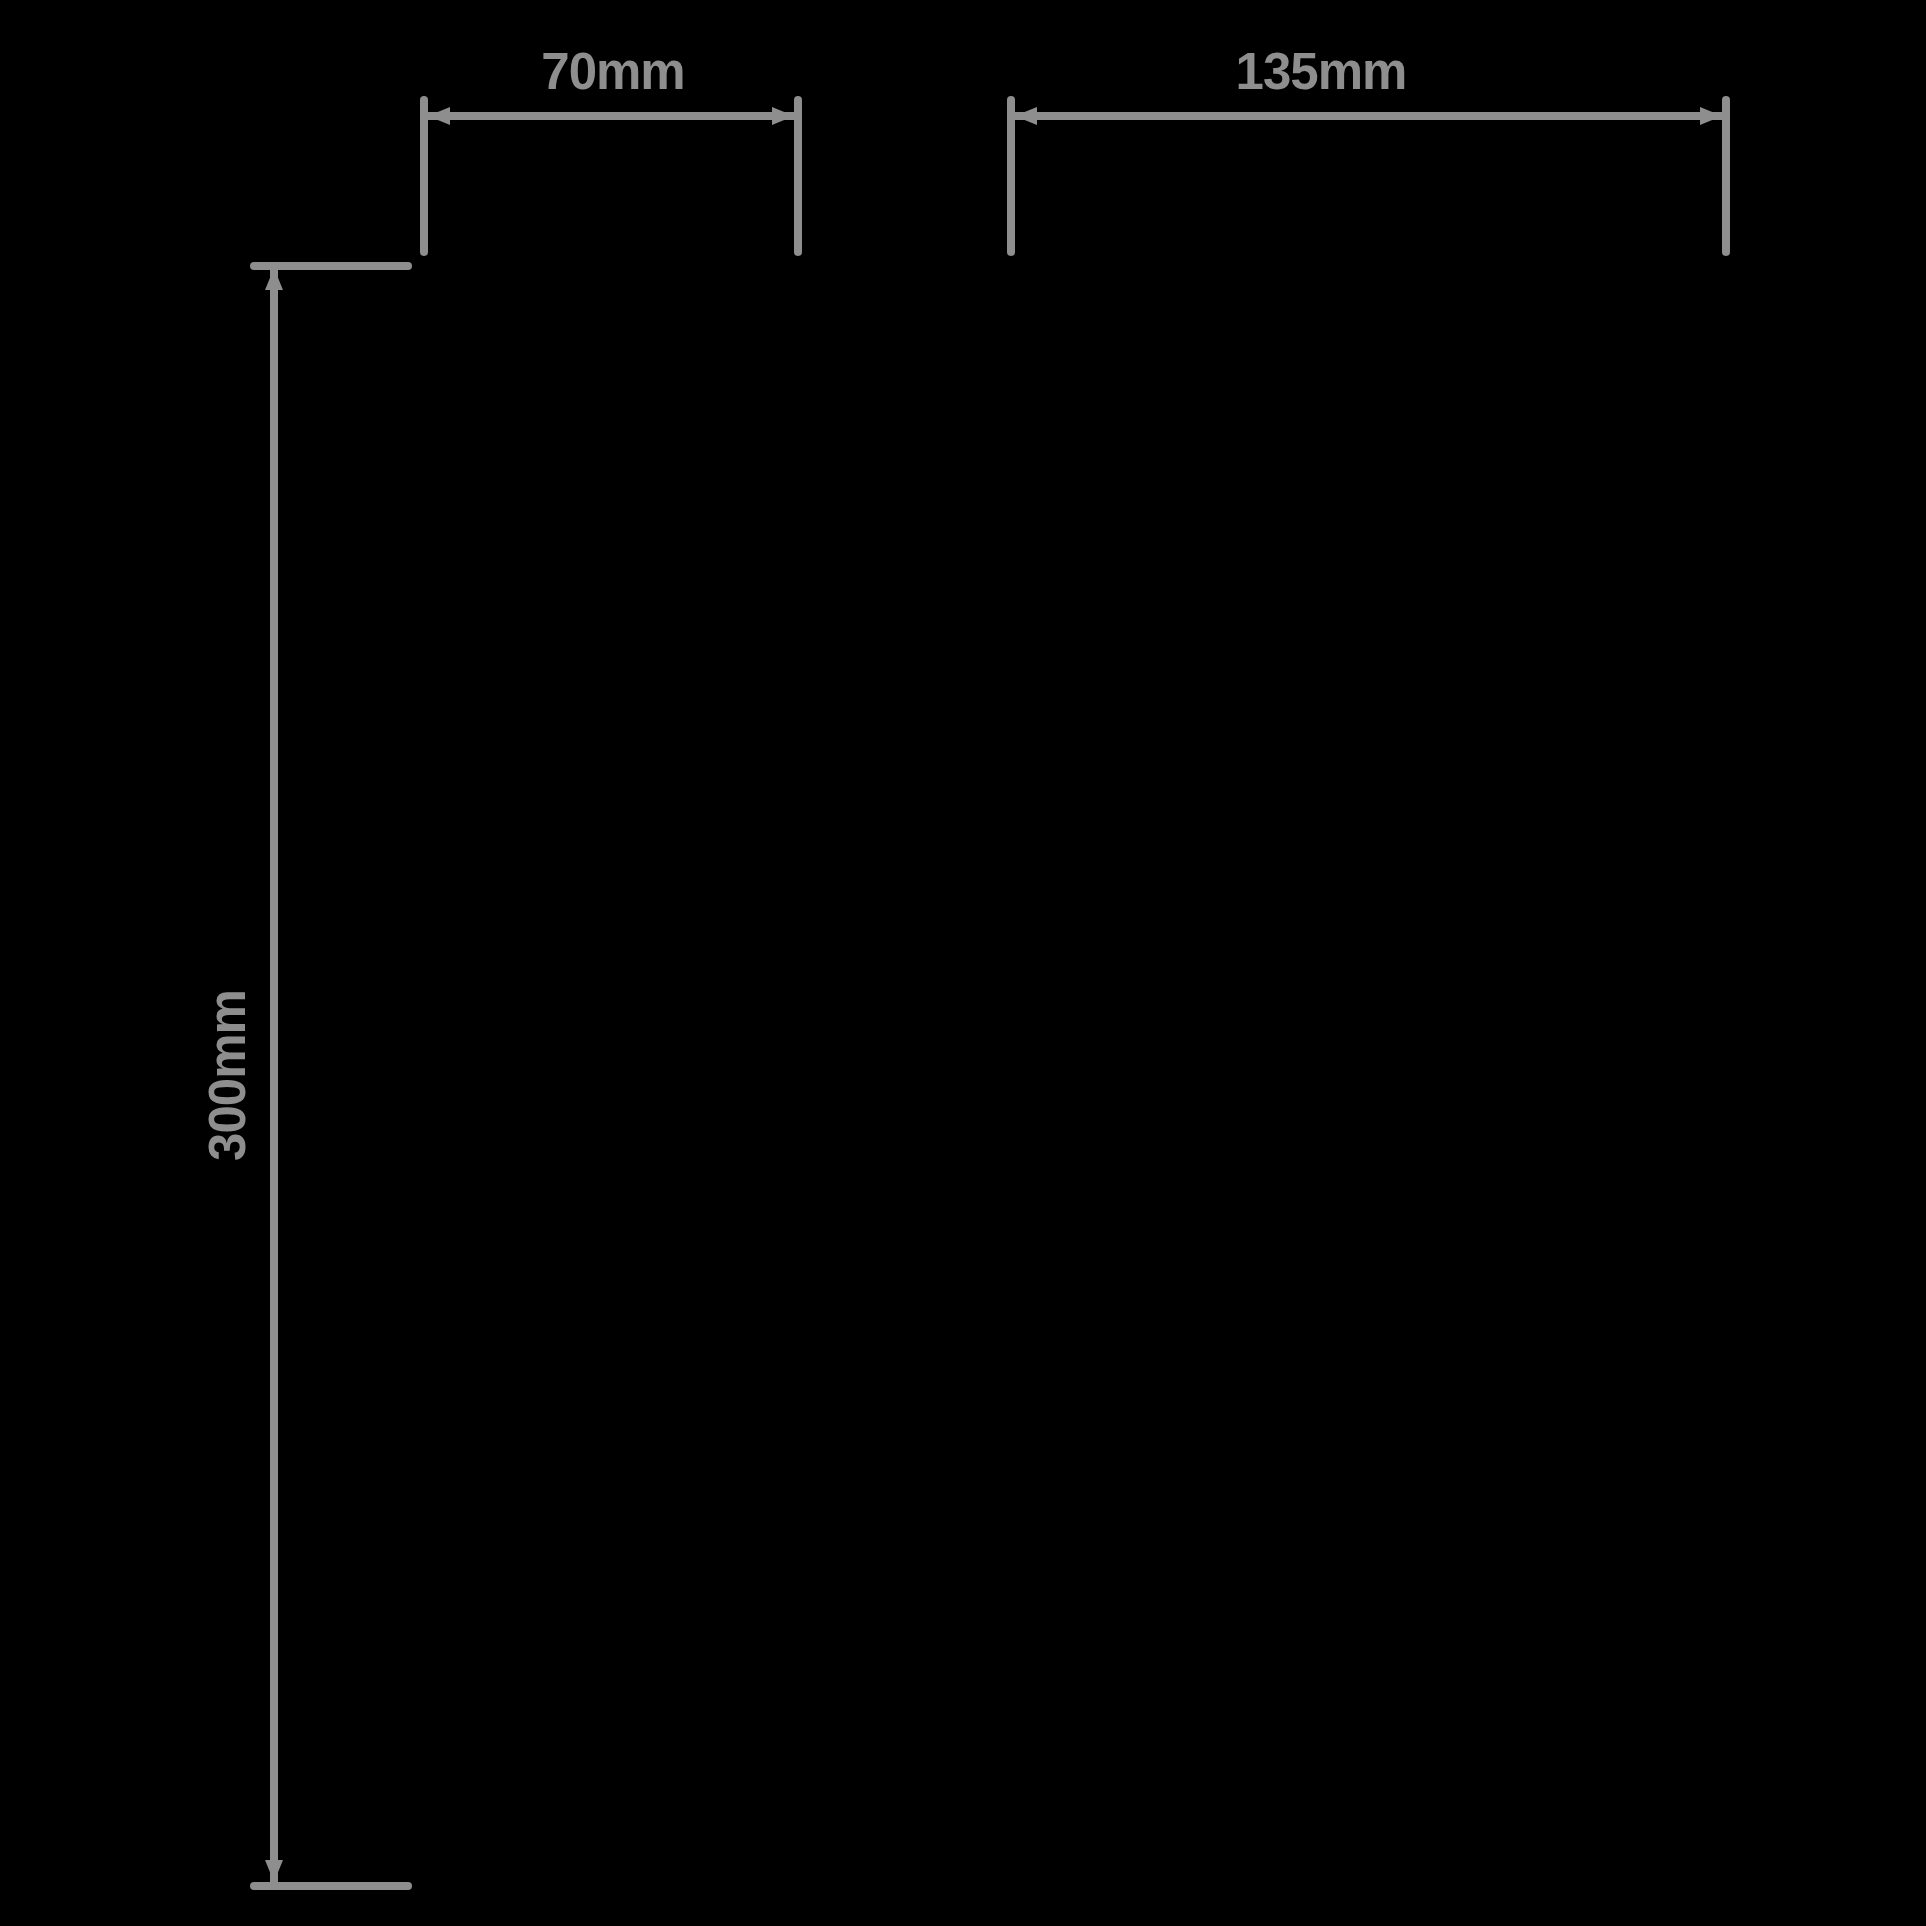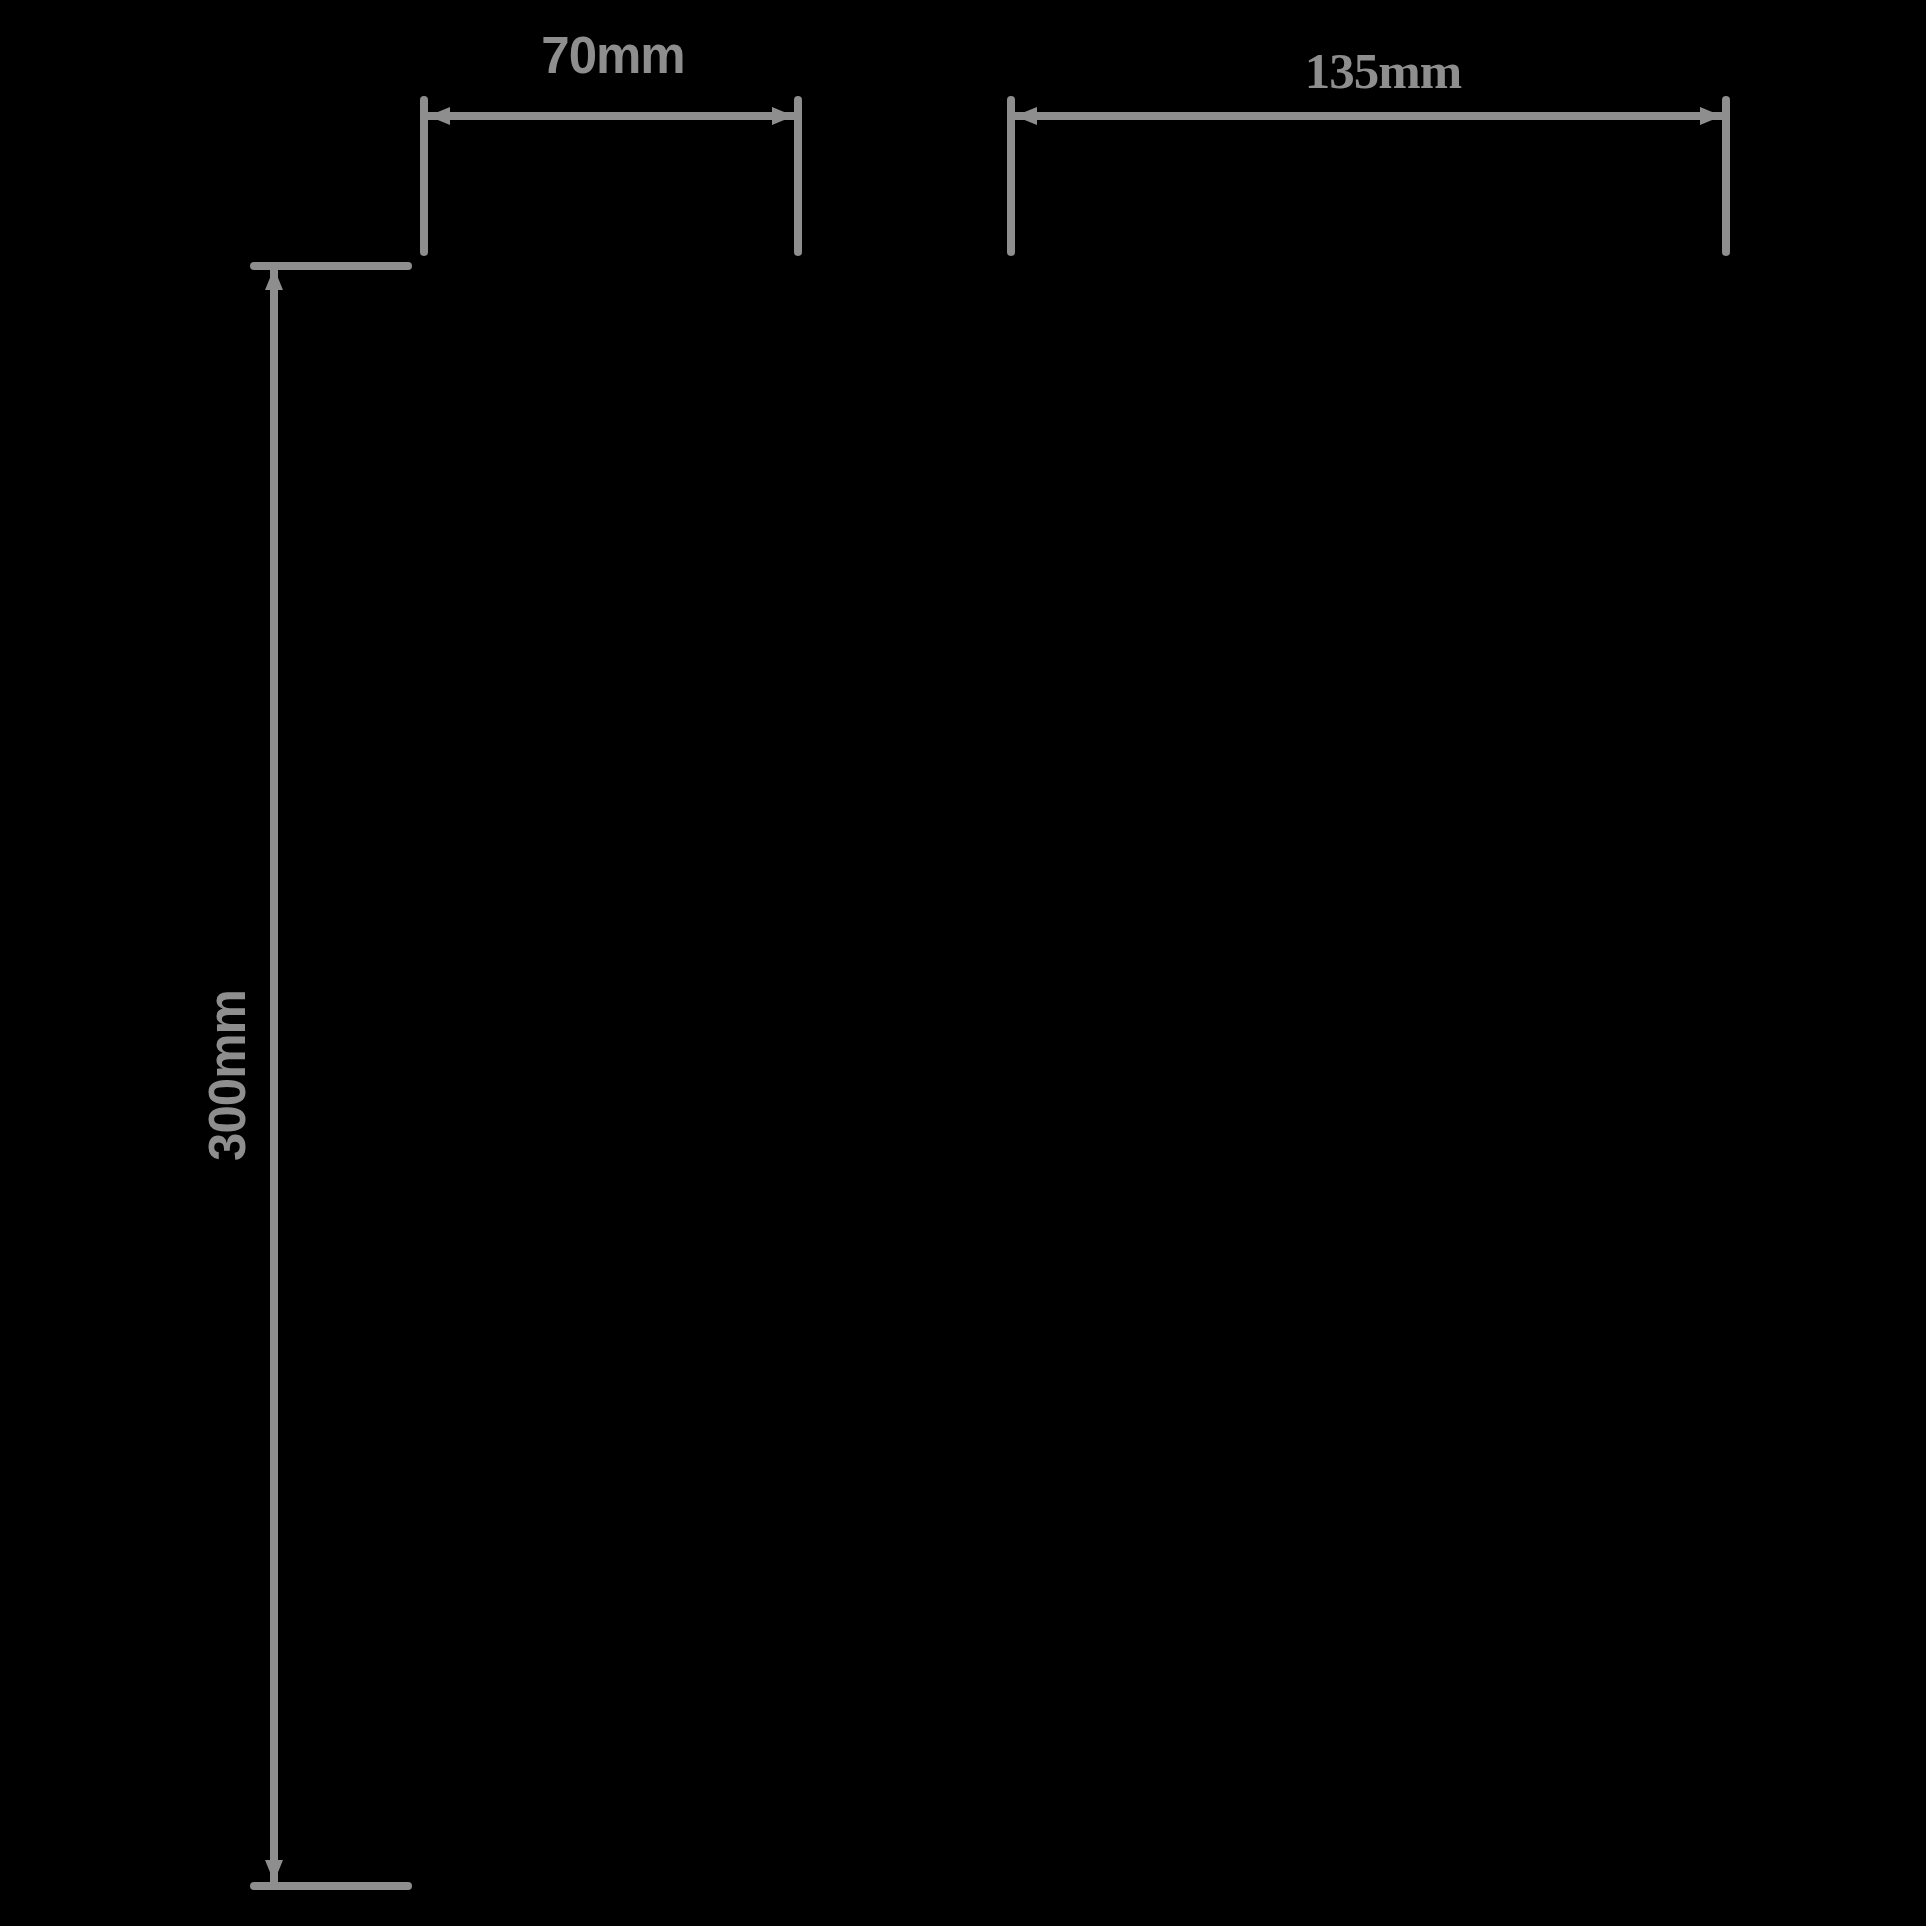--- a/index.html
+++ b/index.html
@@ -31,29 +31,29 @@
   .arrow-left{border-top:9px solid transparent;border-bottom:9px solid transparent;border-right:22px solid var(--line-color);}
   .arrow-right{border-top:9px solid transparent;border-bottom:9px solid transparent;border-left:22px solid var(--line-color);}
   .arrow-up{border-left:9px solid transparent;border-right:9px solid transparent;border-bottom:22px solid var(--line-color);}
   .arrow-down{border-left:9px solid transparent;border-right:9px solid transparent;border-top:22px solid var(--line-color);}
   .vlabel{
     display:flex;align-items:center;justify-content:center;
     transform:rotate(-90deg);
   }
 
   
-  .d70-label{left:428px;top:30px;width:370px;text-align:center;}
+  .d70-label{left:428px;top:46px;width:370px;text-align:center;}
   .d70-shaft{left:428px;top:112px;width:366px;height:8px;}
   .d70-arrow-l{left:428px;top:107px;}
   .d70-arrow-r{left:772px;top:107px;}
   .d70-ext-l{left:420px;top:96px;width:8px;height:160px;}
   .d70-ext-r{left:794px;top:96px;width:8px;height:160px;}
 
   
-  .d135-label{left:1026px;top:46px;width:714px;font-family:Liberation Serif, serif;}
+  .d135-label{left:964px;top:46px;width:714px;}
   .d135-shaft{left:1015px;top:112px;width:707px;height:8px;}
   .d135-arrow-l{left:1015px;top:107px;}
   .d135-arrow-r{left:1700px;top:107px;}
   .d135-ext-l{left:1007px;top:96px;width:8px;height:160px;}
   .d135-ext-r{left:1722px;top:96px;width:8px;height:160px;}
 
   
   .d300-label{left:79px;top:1050px;width:297px;height:51px;}
   .d300-shaft{left:270px;top:268px;width:8px;height:1614px;}
   .d300-arrow-t{left:265px;top:268px;}

